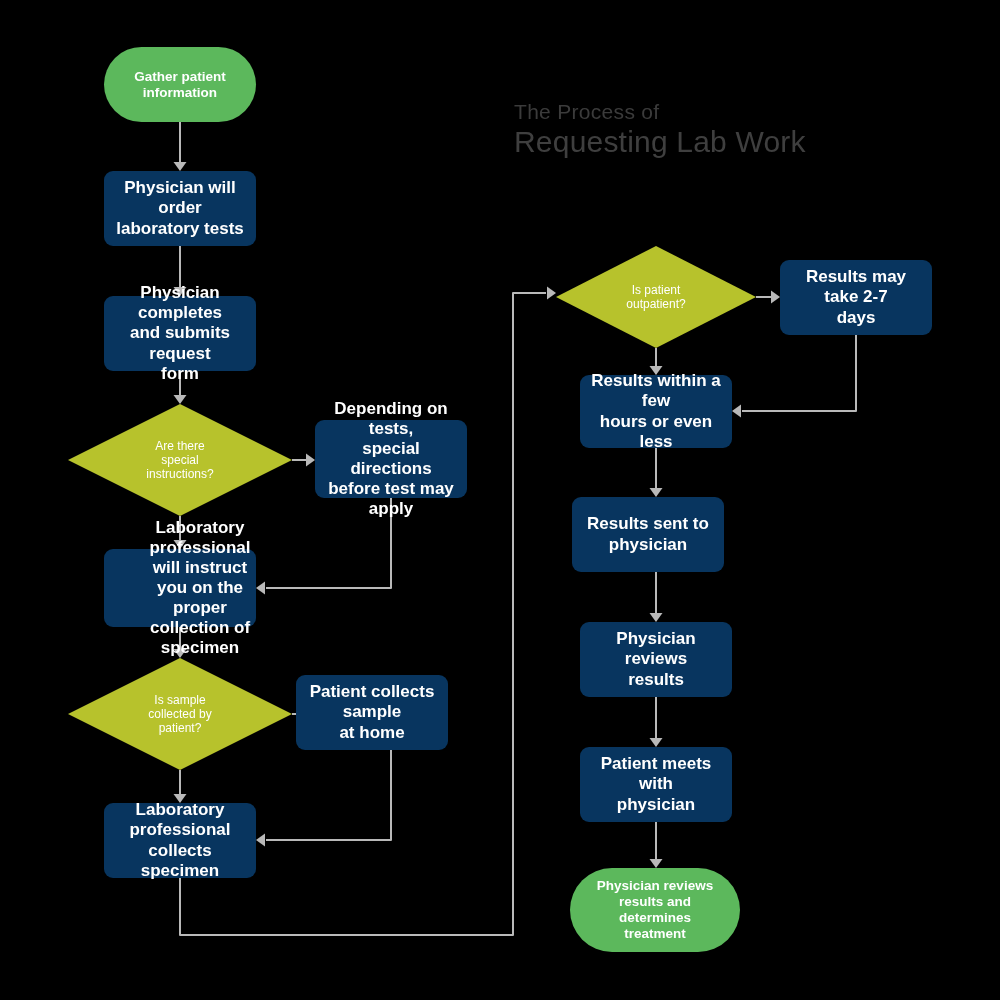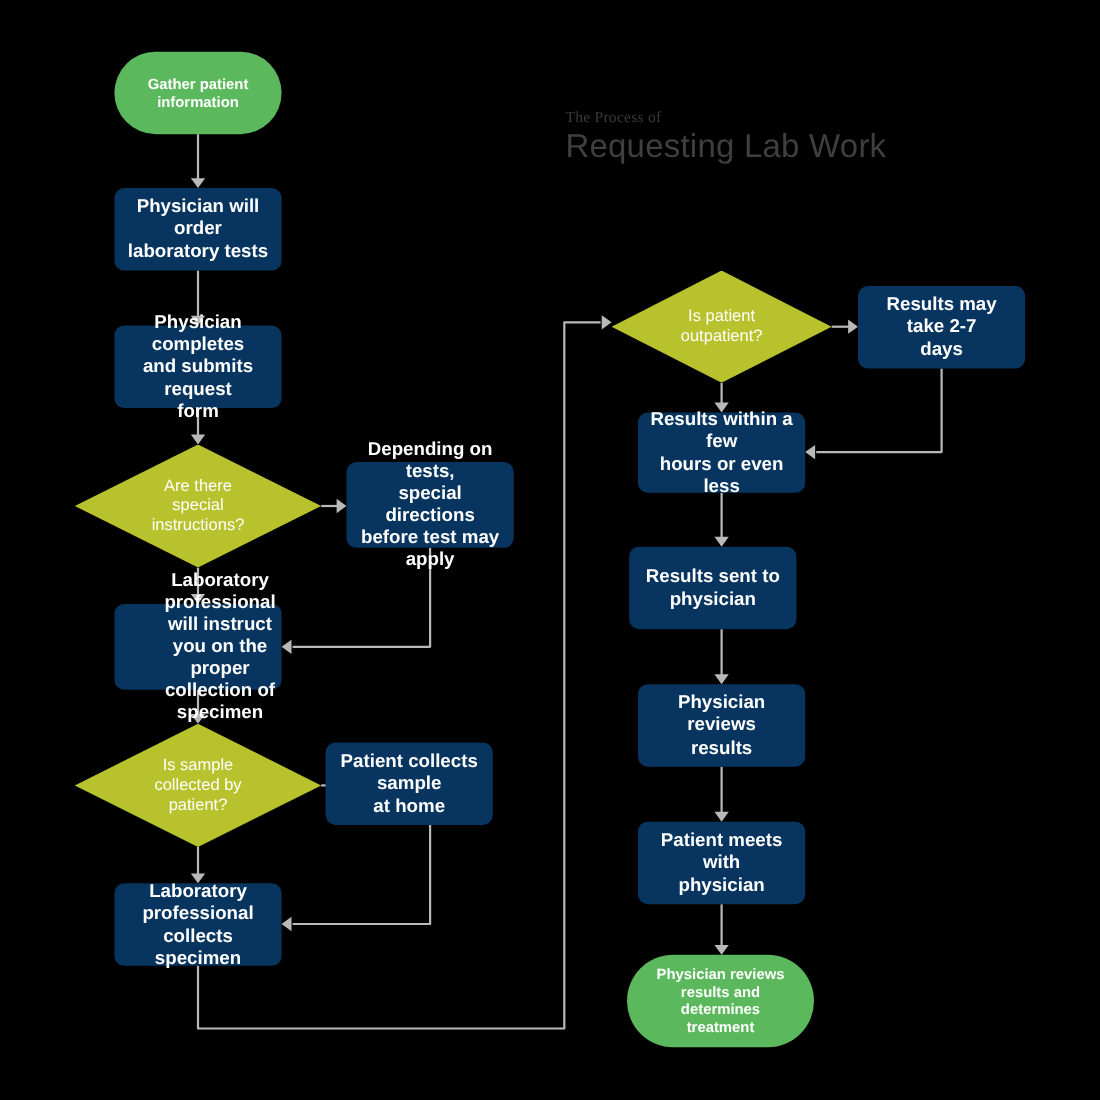--- a/index.html
+++ b/index.html
@@ -47,21 +47,21 @@
     font-weight: bold;
   }
   .node.terminator {
     background: #5cb85c;
     border-radius: 999px;
     font-size: 13.5px;
     font-weight: bold;
   }
   .node.decision {
     background: transparent;
-    font-size: 15px;
+    font-size: 12px;
     font-weight: normal;
   }
   .node.decision .dia-shape {
     position: absolute;
     left: 0; top: 0;
     width: 100%; height: 100%;
     background: #b7c22c;
     clip-path: polygon(50% 0%, 100% 50%, 50% 100%, 0% 50%);
     z-index: -1;
   }
@@ -69,22 +69,22 @@
     position: relative;
     z-index: 1;
   }
   #title-block {
     position: absolute;
     left: 514px;
     top: 100px;
     z-index: 3;
   }
   #title-sub {
-    font-family: Liberation Serif, serif;
-    font-size: 14px;
+    font-family: Liberation Sans, sans-serif;
+    font-size: 21px;
     font-weight: normal;
     color: #3b3b3b;
     letter-spacing: 0.3px;
     line-height: 1.1;
   }
   #title-main {
     font-family: "Liberation Sans", sans-serif;
     font-size: 30px;
     font-weight: normal;
     color: #3f3f3f;

